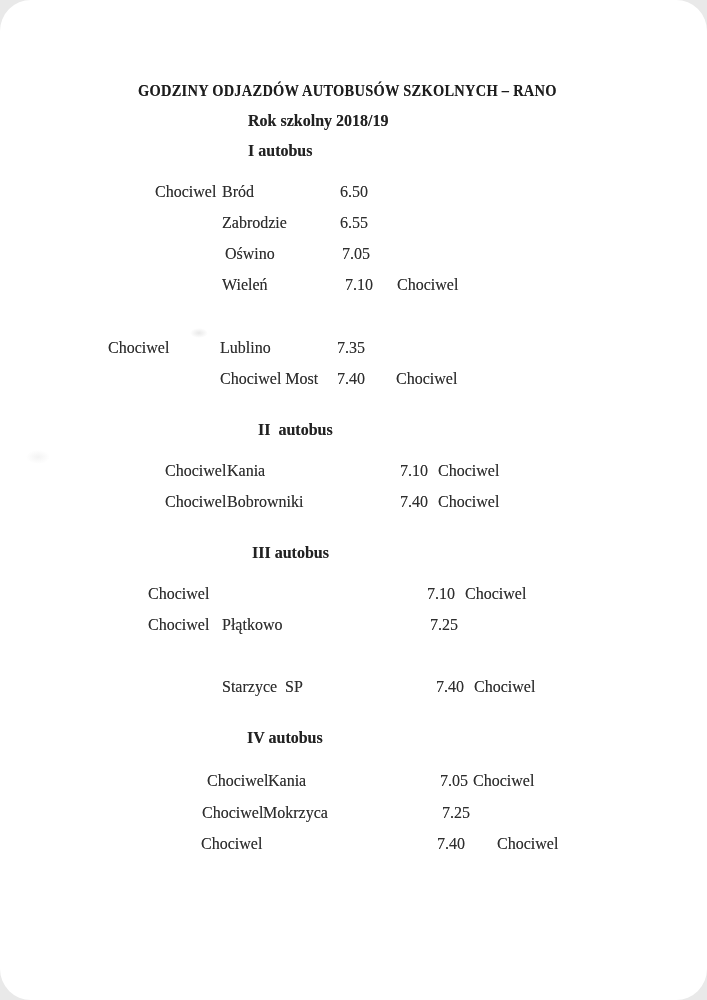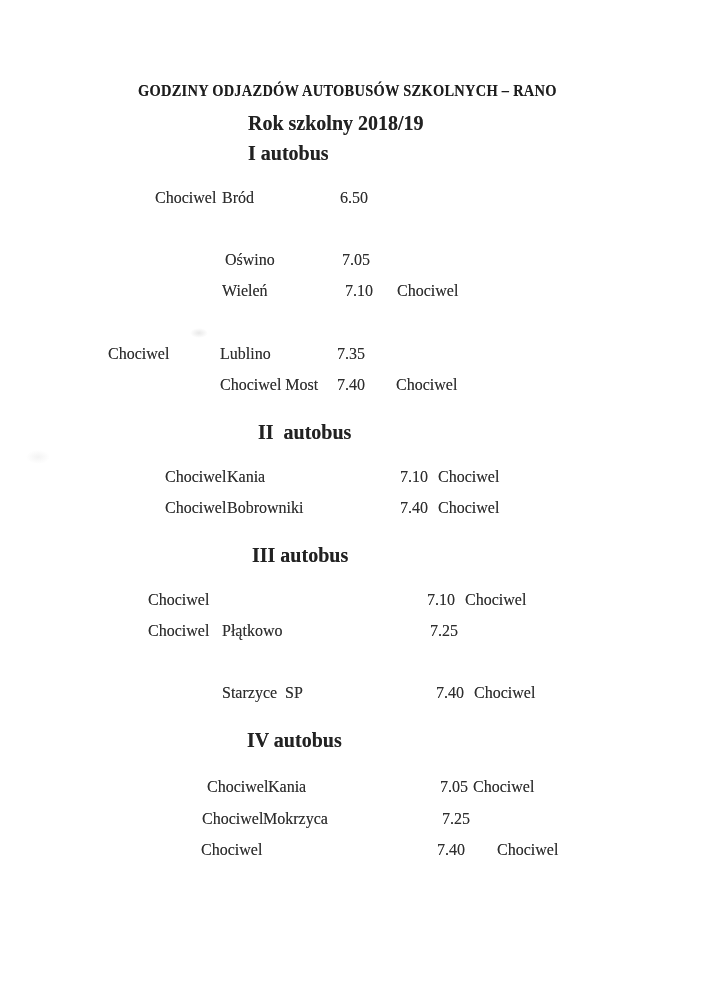--- a/index.html
+++ b/index.html
@@ -6,42 +6,43 @@
   .page {
     position: relative;
     width: 707px;
     height: 1000px;
     margin: 0 auto;
     background: #ffffff;
     overflow: hidden;
     font-family: "Liberation Serif", serif;
     color: #2e2e2e;
     text-shadow: 0 0 0.5px rgba(50,50,50,0.55);
+    border-radius: 31px;
   }
   .title {
     position: absolute;
     font-size: 17px;
     font-weight: bold;
     letter-spacing: 0.3px;
     white-space: pre;
     color: #1d1d1d;
     transform: scaleX(0.85);
     transform-origin: left top;
   }
   .subtitle, .heading {
     position: absolute;
-    font-size: 20px;
+    font-size: 16px;
     font-weight: bold;
     white-space: pre;
     color: #222222;
   }
   .row { position: absolute; left: 0; width: 707px; height: 20px; }
   .cell {
     position: absolute;
-    top: 16px;
+    top: 10px;
     font-size: 16px;
     white-space: pre;
     color: #2e2e2e;
   }
   .smudge {
     position: absolute;
     left: 190px; top: 328px;
     width: 18px; height: 10px;
     border-radius: 50%;
     background: radial-gradient(ellipse at center, rgba(130,130,130,0.18), rgba(130,130,130,0) 70%);
@@ -62,20 +63,24 @@
   <div class="title" style="left:138px; top:81px">GODZINY ODJAZDÓW AUTOBUSÓW SZKOLNYCH – RANO</div>
 
   <div class="subtitle" style="left:248px; top:112px">Rok szkolny 2018/19</div>
 
   <div class="heading" style="left:248px; top:142px">I autobus</div>
 
   <div class="row" style="top:173px">
     <span class="cell" style="left:155px">Chociwel</span>
     <span class="cell" style="left:222px">Bród</span>
     <span class="cell" style="left:340px">6.50</span>
+  </div>
+  <div class="row" style="top:204px">
+    <span class="cell" style="left:222px">Zabrodzie</span>
+    <span class="cell" style="left:340px">6.55</span>
   </div>
   <div class="row" style="top:235px">
     <span class="cell" style="left:225px">Oświno</span>
     <span class="cell" style="left:342px">7.05</span>
   </div>
   <div class="row" style="top:266px">
     <span class="cell" style="left:222px">Wieleń</span>
     <span class="cell" style="left:345px">7.10</span>
     <span class="cell" style="left:397px">Chociwel</span>
   </div>

